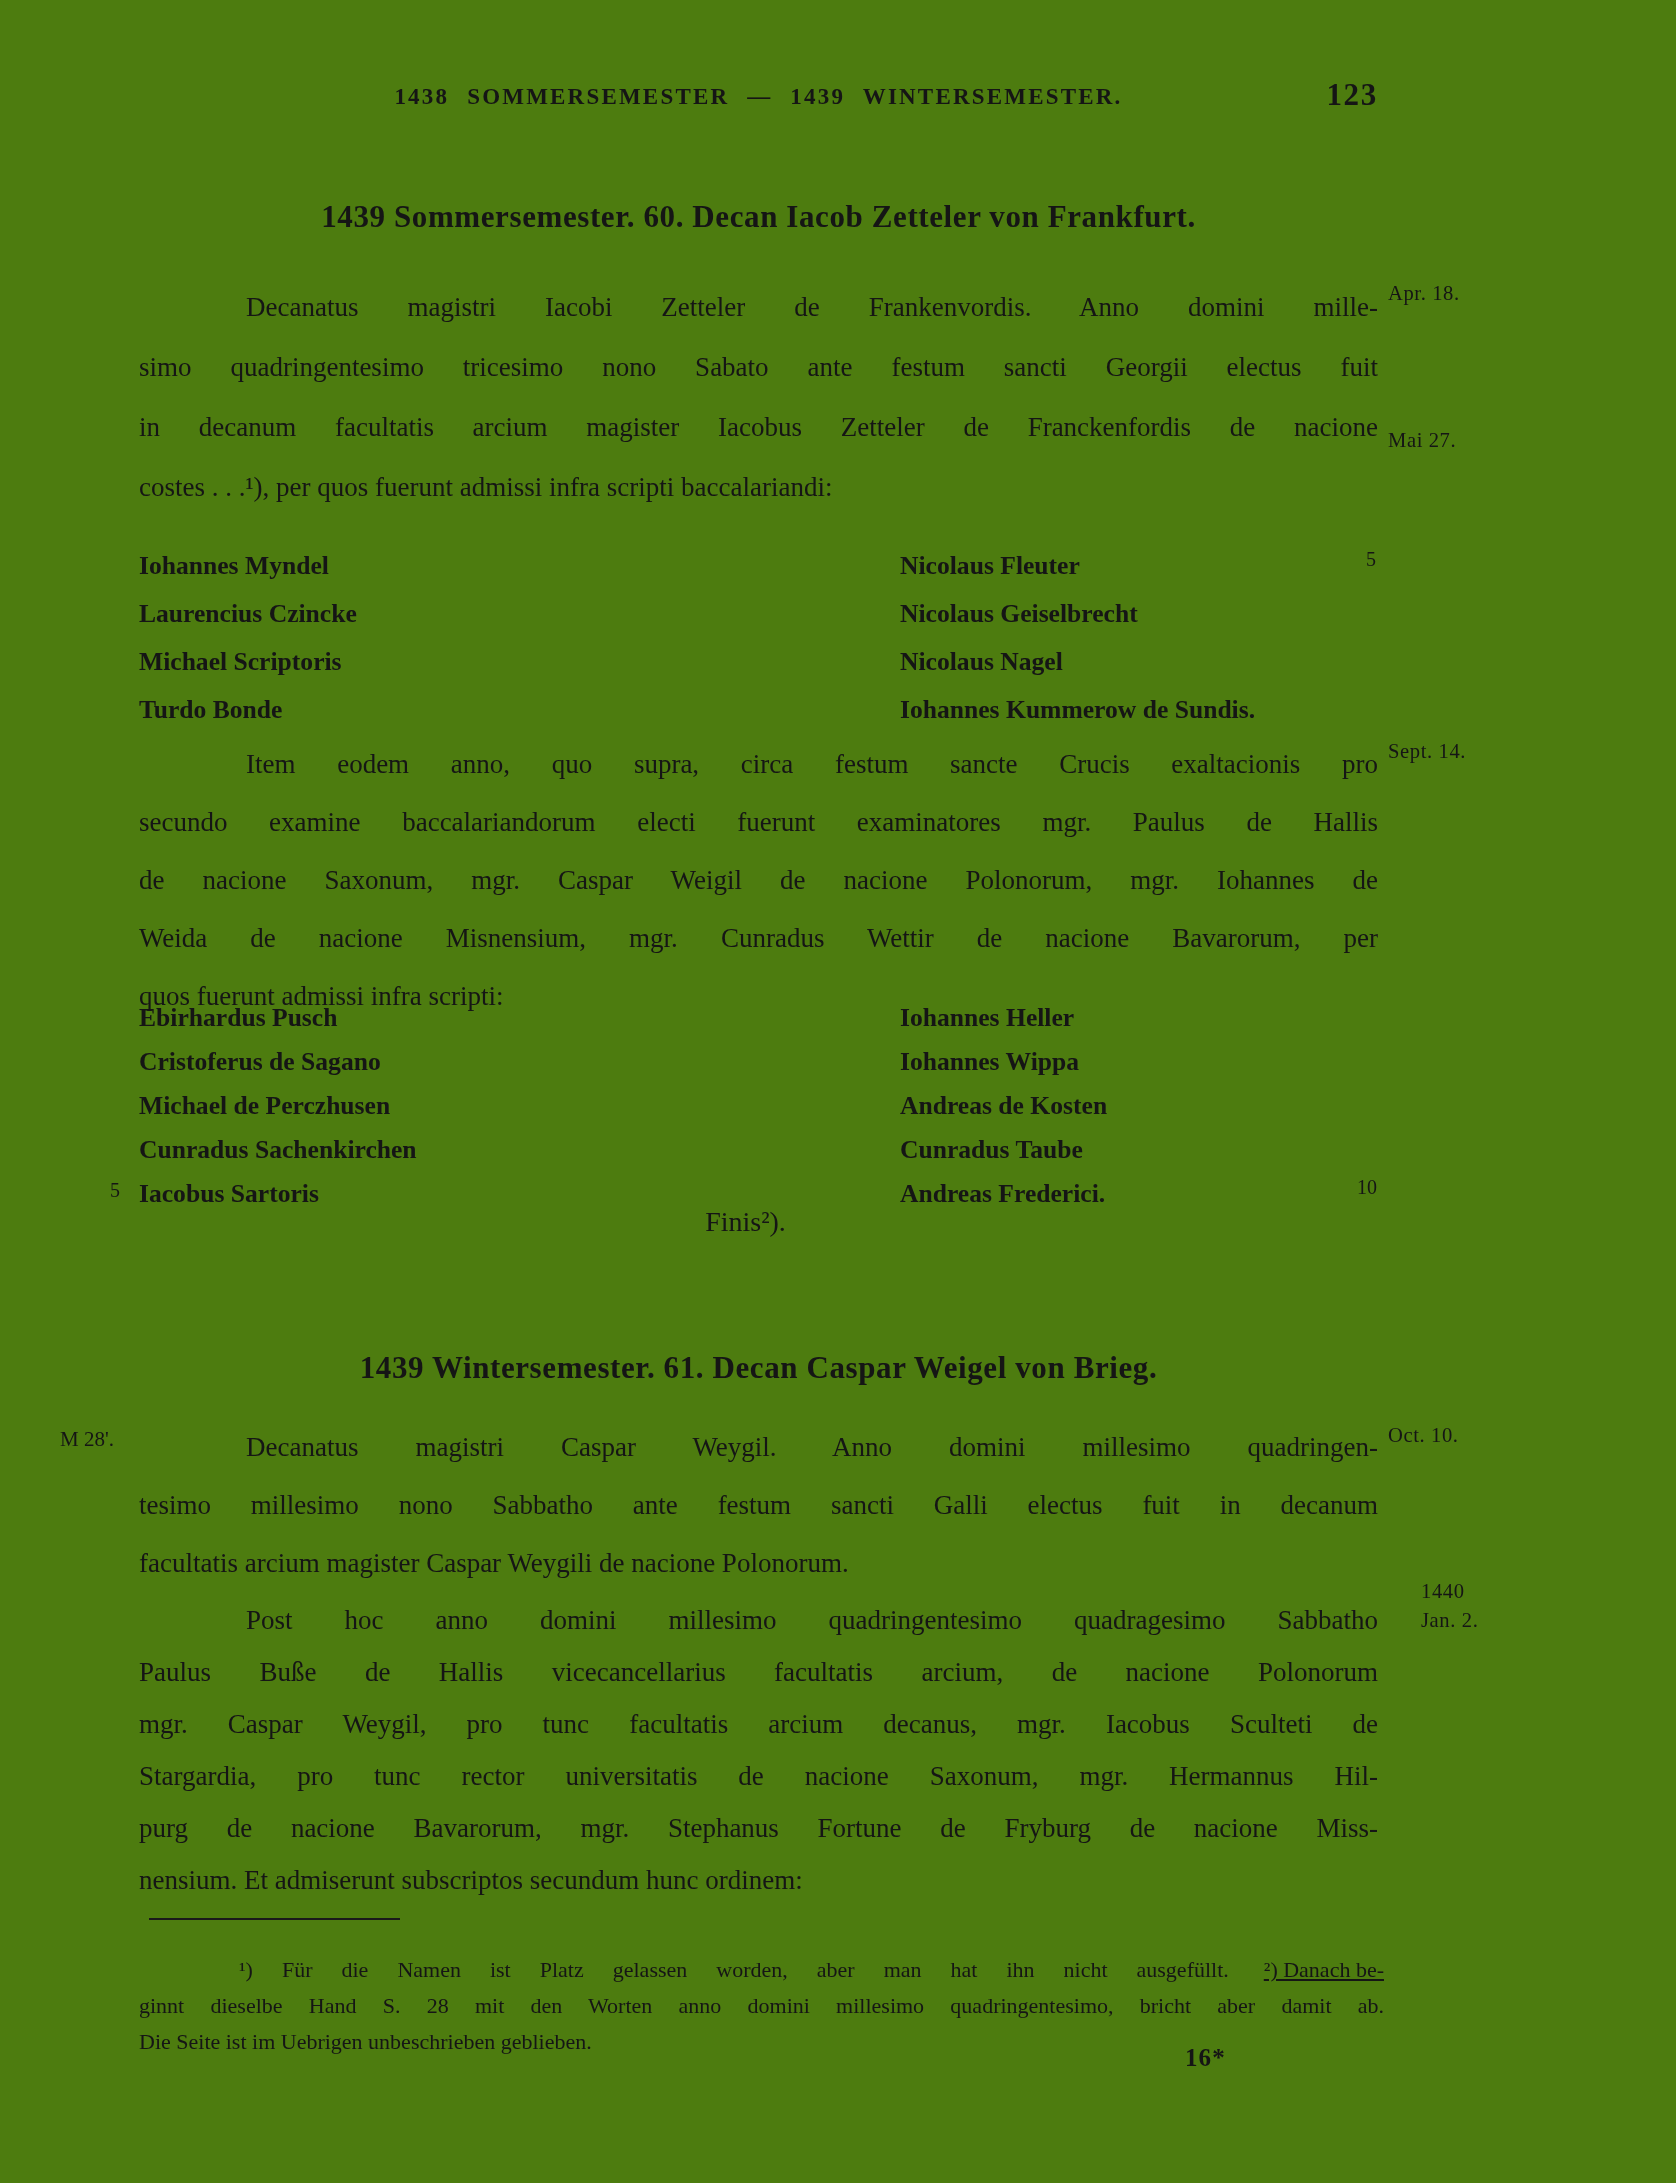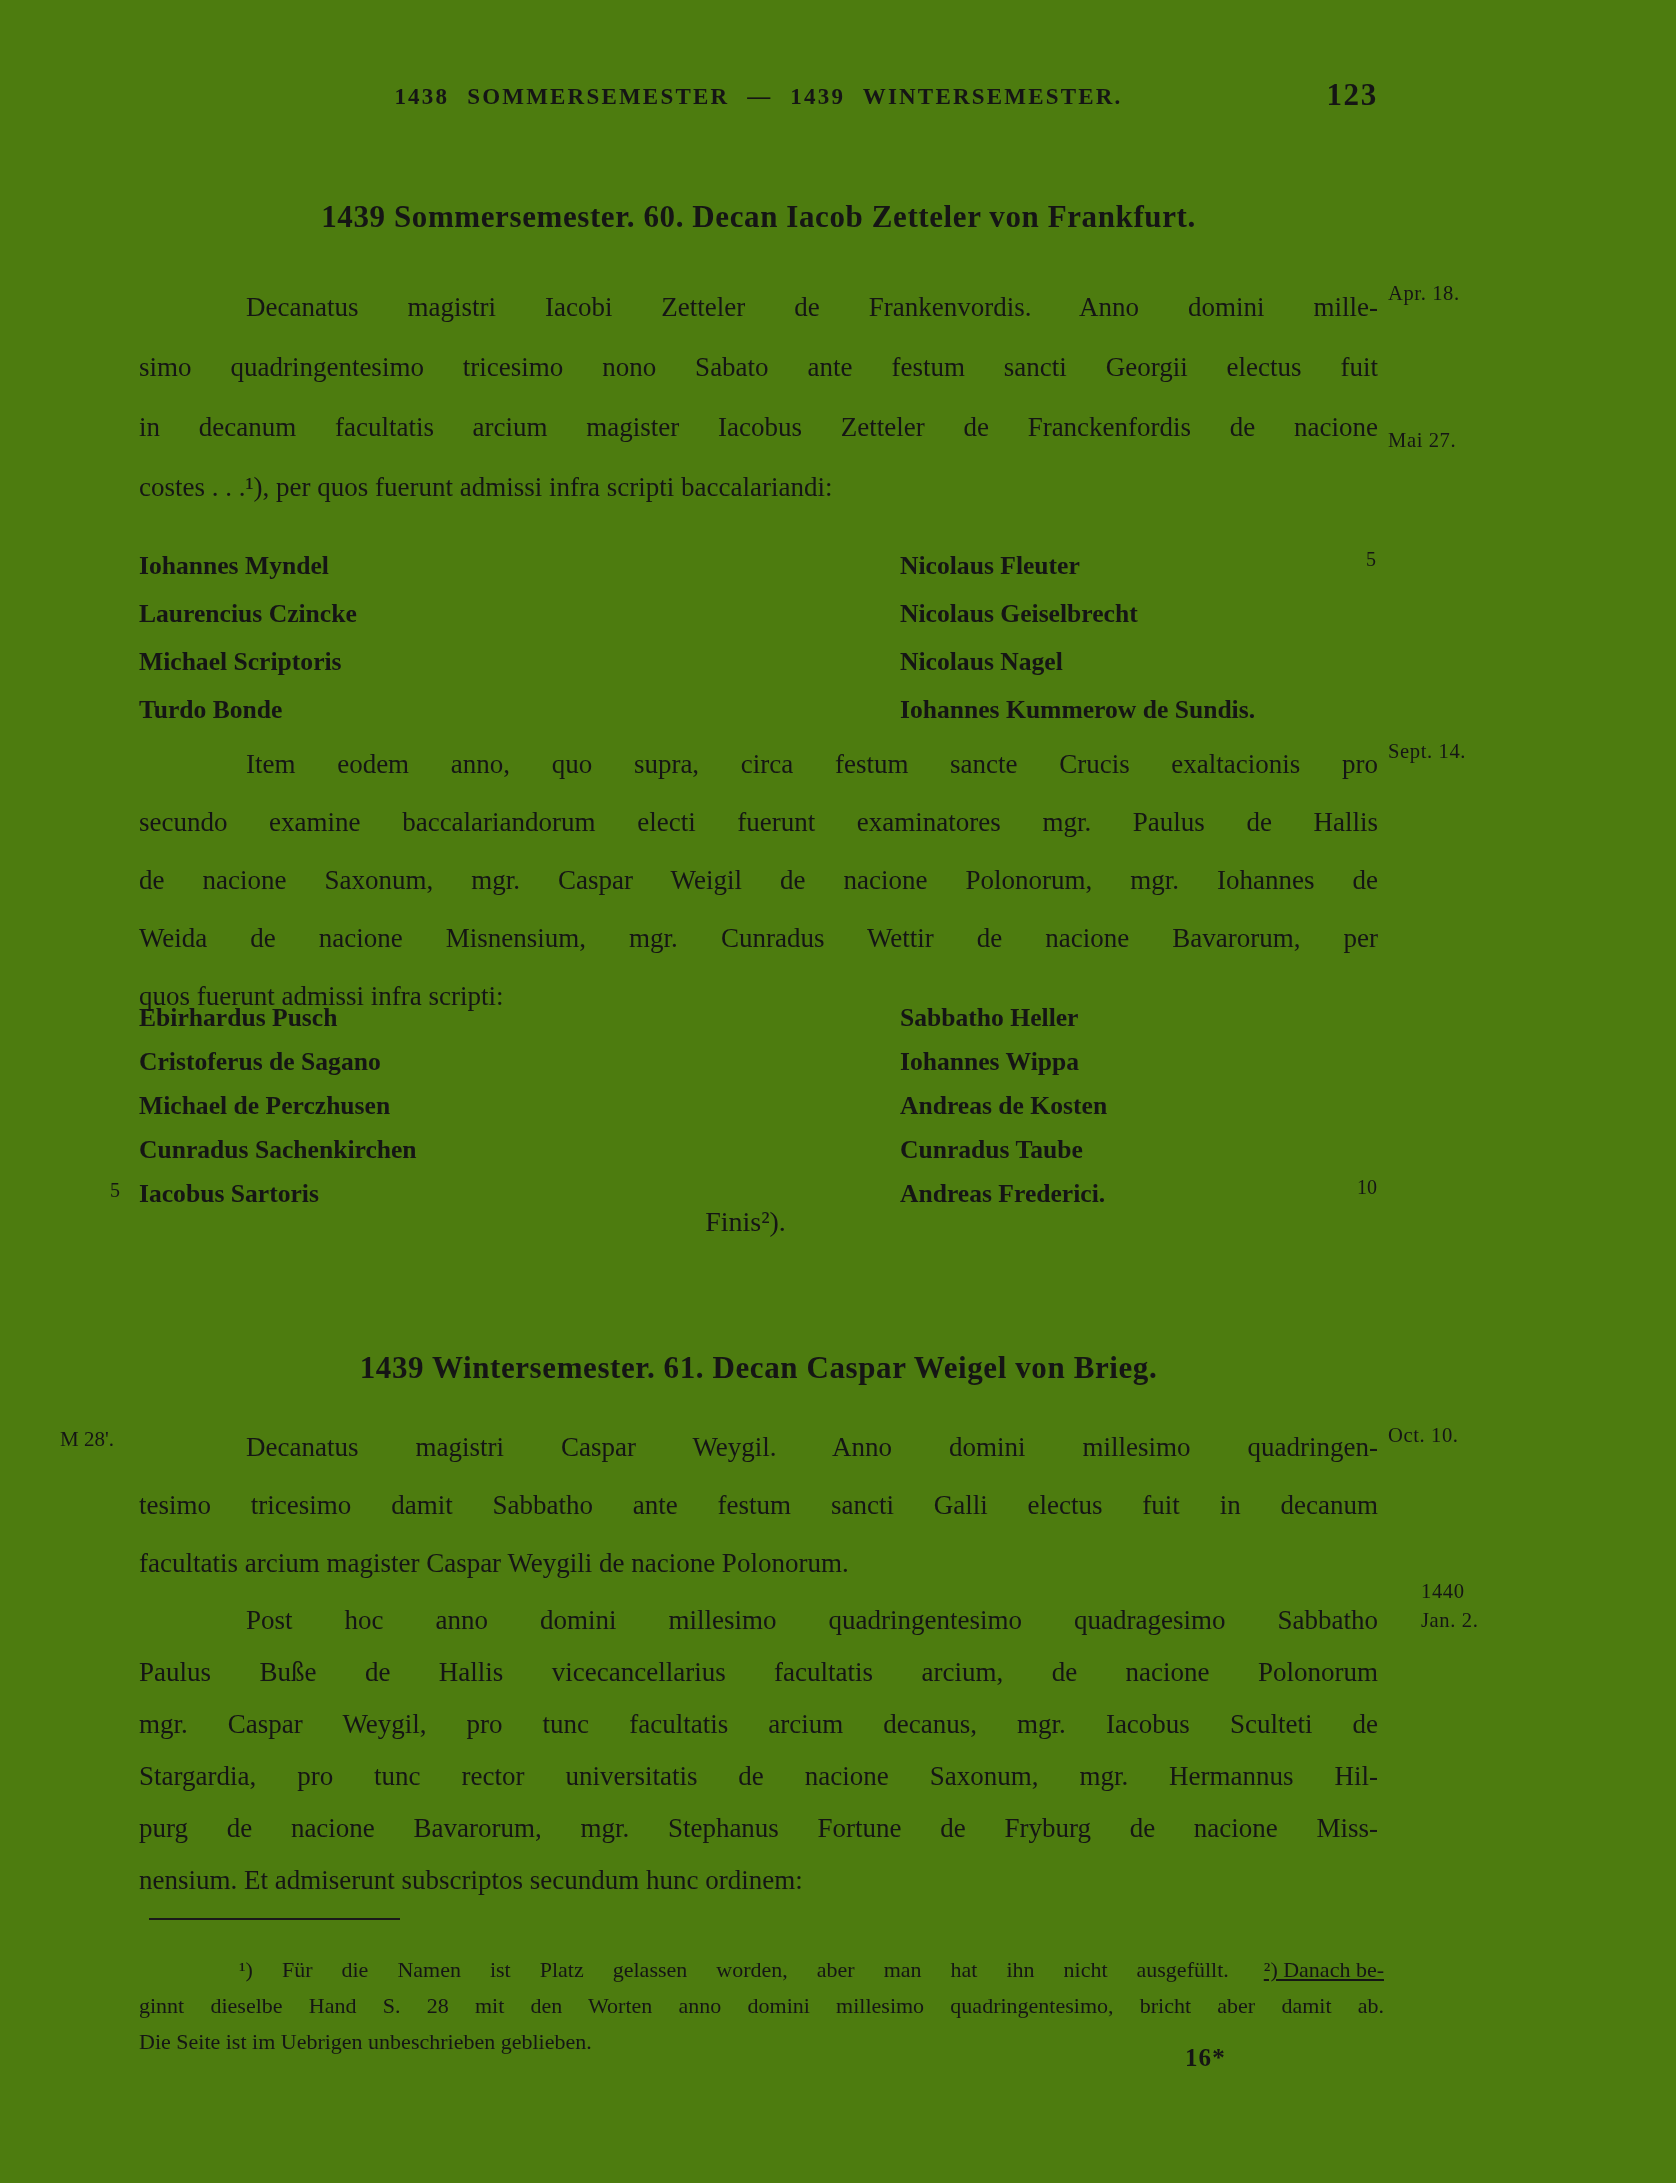--- a/index.html
+++ b/index.html
@@ -121,38 +121,38 @@
   <div class="abs mnote" style="top:740px">Sept. 14.</div>
 
   <div class="abs name-col list2" style="top:996px;left:139px;width:723px">
     <div class="row">Ebirhardus Pusch</div>
     <div class="row">Cristoferus de Sagano</div>
     <div class="row">Michael de Perczhusen</div>
     <div class="row">Cunradus Sachenkirchen</div>
     <div class="row">Iacobus Sartoris</div>
   </div>
   <div class="abs name-col list2" style="top:996px;left:900px;width:500px">
-    <div class="row">Sabbatho Heller</div>
+    <div class="row">Iohannes Heller</div>
     <div class="row">Iohannes Wippa</div>
     <div class="row">Andreas de Kosten</div>
     <div class="row">Cunradus Taube</div>
     <div class="row">Andreas Frederici.</div>
   </div>
   <div class="abs lno" style="top:1179px;left:110px">5</div>
   <div class="abs lno" style="top:1176px;left:1357px">10</div>
 
   <div class="abs finis" style="top:1206px">Finis²).</div>
 
   <div class="abs sec-heading" style="top:1350px">1439 Wintersemester. 61. Decan Caspar Weigel von Brieg.</div>
 
   <div class="abs mnote-left" style="top:1427px">M 28'.</div>
 
   <div class="abs para para-3" style="top:1418px">
     <div class="ln indent">Decanatus magistri Caspar Weygil. Anno domini millesimo quadringen-</div>
-    <div class="ln">tesimo tricesimo damit Sabbatho ante festum sancti Galli electus fuit in decanum</div>
+    <div class="ln">tesimo millesimo nono Sabbatho ante festum sancti Galli electus fuit in decanum</div>
     <div class="ln last">facultatis arcium magister Caspar Weygili de nacione Polonorum.</div>
   </div>
   <div class="abs mnote" style="top:1424px">Oct. 10.</div>
 
   <div class="abs para para-4" style="top:1594px">
     <div class="ln indent">Post hoc anno domini millesimo quadringentesimo quadragesimo Sabbatho</div>
     <div class="ln">Paulus Buße de Hallis vicecancellarius facultatis arcium, de nacione Polonorum</div>
     <div class="ln">mgr. Caspar Weygil, pro tunc facultatis arcium decanus, mgr. Iacobus Sculteti de</div>
     <div class="ln">Stargardia, pro tunc rector universitatis de nacione Saxonum, mgr. Hermannus Hil-</div>
     <div class="ln">purg de nacione Bavarorum, mgr. Stephanus Fortune de Fryburg de nacione Miss-</div>

